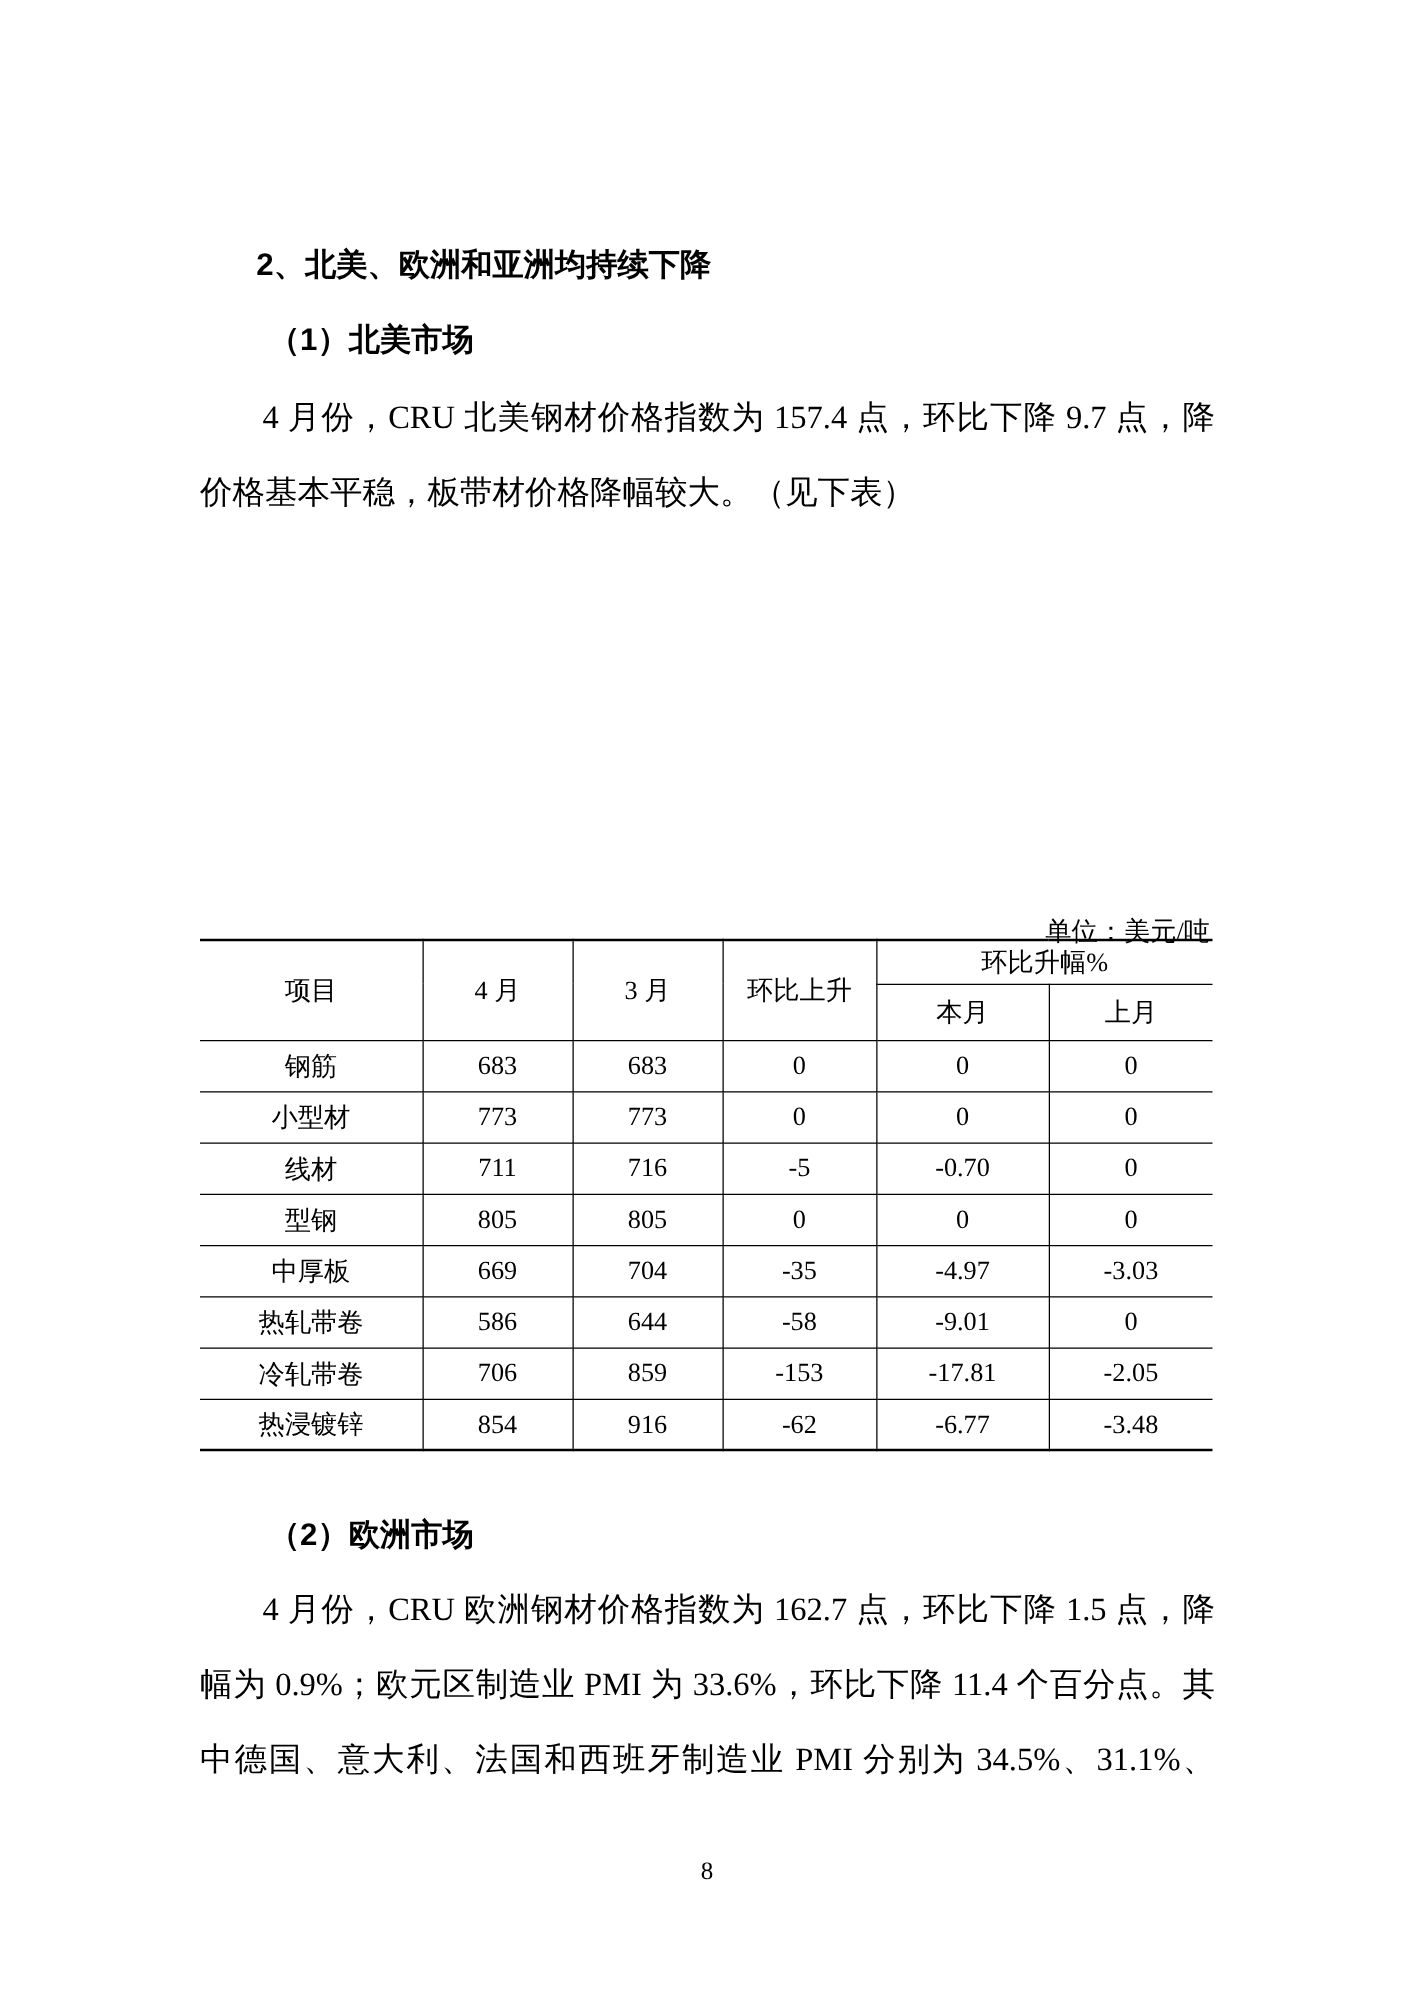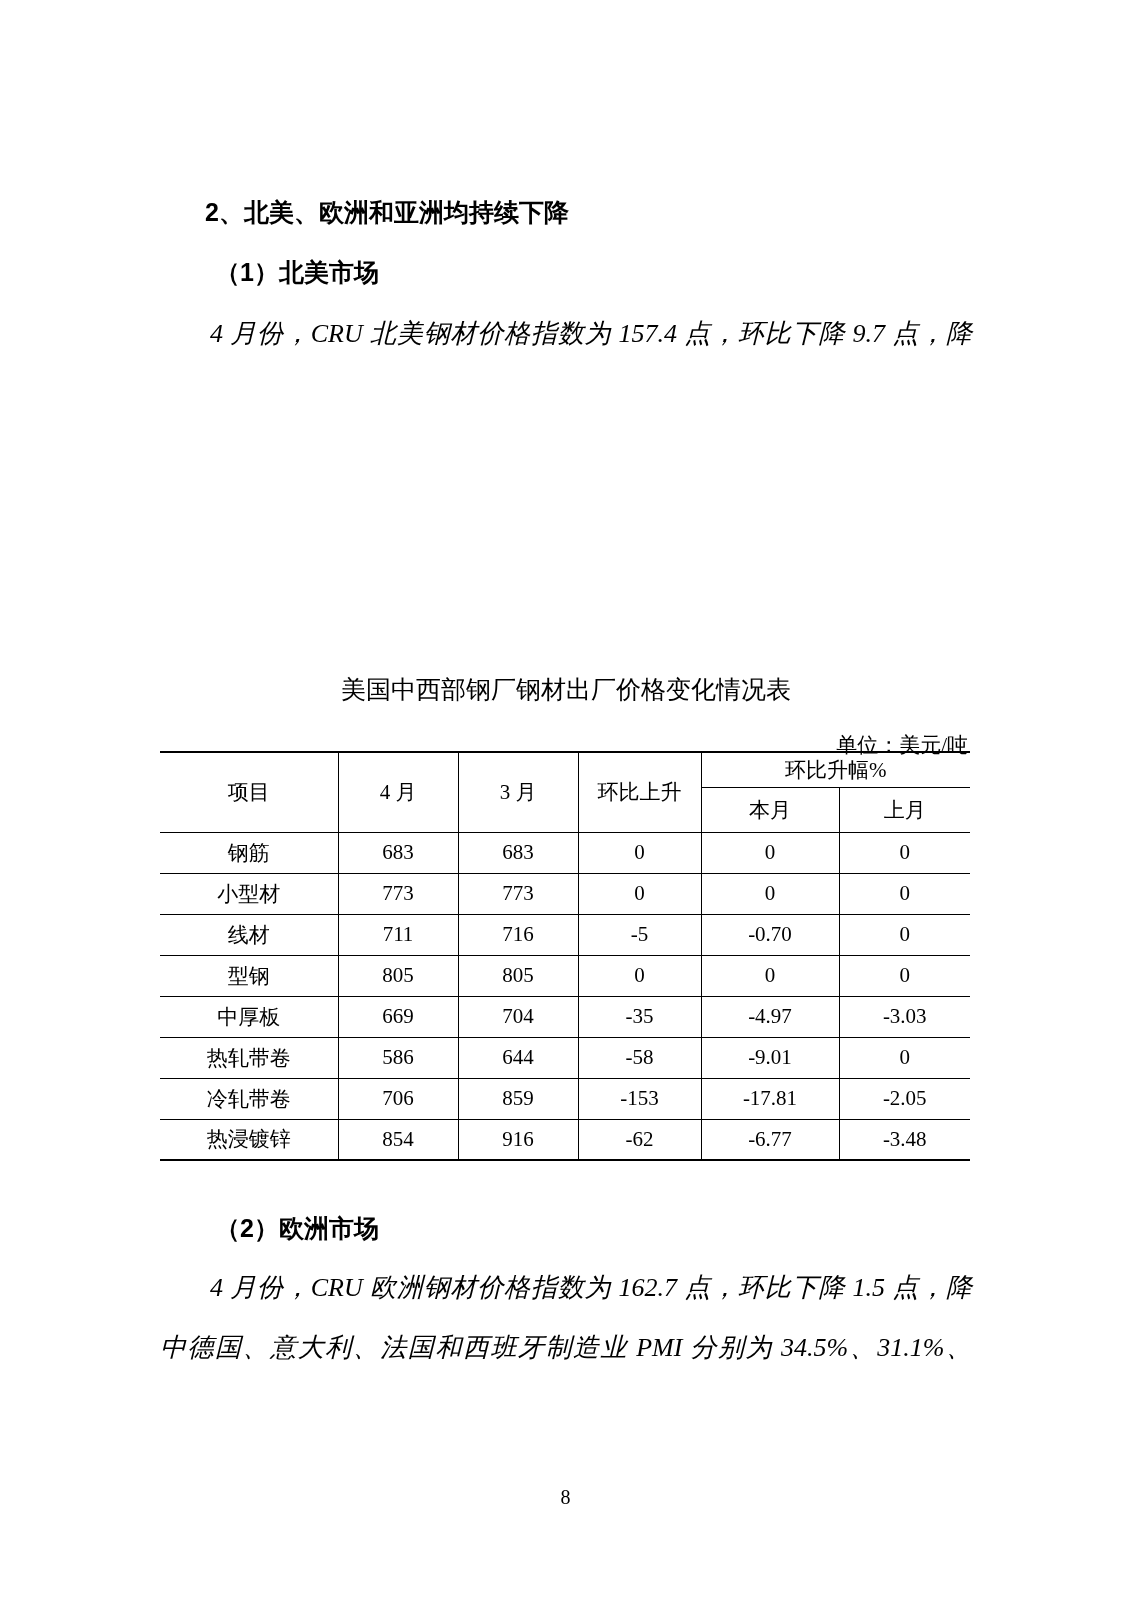--- a/index.html
+++ b/index.html
@@ -25,21 +25,20 @@
     position: absolute; left: 160px; width: 812px;
     font-size: 26px;
   }
   .p1 { top: 304px; }
   .p2 { top: 1258px; }
   .pline {
     height: 60px; line-height: 60px;
     white-space: nowrap;
     text-align: justify;
     text-align-last: justify;
-    font-style: italic;
   }
   .pline.first { text-indent: 50px; }
   .pline.plain { text-align: left; text-align-last: left; }
   .tbl-title {
     position: absolute; left: 160px; top: 664px; width: 812px;
     height: 52px; line-height: 52px;
     font-size: 25px; text-align: center; white-space: nowrap;
   }
   .unit-note {
     position: absolute; left: 160px; top: 716px; width: 808px;
@@ -71,23 +70,23 @@
 </head>
 <body>
 
 <div class="page">
 
   <div class="h-sec h1">2、北美、欧洲和亚洲均持续下降</div>
   <div class="h-sec h2">（1）北美市场</div>
 
   <div class="para p1">
     <div class="pline first">4 月份，CRU 北美钢材价格指数为 157.4 点，环比下降 9.7 点，降</div>
+    <div class="pline plain">价格基本平稳，板带材价格降幅较大。（见下表）</div>
   </div>
 
-  <div class="tbl-title">美国中西部钢厂钢材出厂价格变化情况表</div>
   <div class="unit-note">单位：美元/吨</div>
 
   <table class="ptable">
     <colgroup>
       <col style="width:178px">
         <col style="width:120px">
         <col style="width:120px">
       <col style="width:123px">
         <col style="width:138px">
         <col style="width:131px">
@@ -170,18 +169,19 @@
         <td>-6.77</td>
         <td>-3.48</td>
       </tr>
     </tbody>
   </table>
 
   <div class="h-sec h3">（2）欧洲市场</div>
 
   <div class="para p2">
     <div class="pline first">4 月份，CRU 欧洲钢材价格指数为 162.7 点，环比下降 1.5 点，降</div>
+    <div class="pline">幅为 0.9%；欧元区制造业 PMI 为 33.6%，环比下降 11.4 个百分点。其</div>
     <div class="pline">中德国、意大利、法国和西班牙制造业 PMI 分别为 34.5%、31.1%、</div>
   </div>
 
   <div class="page-number">8</div>
 
 </div>
 
 </body></html>

